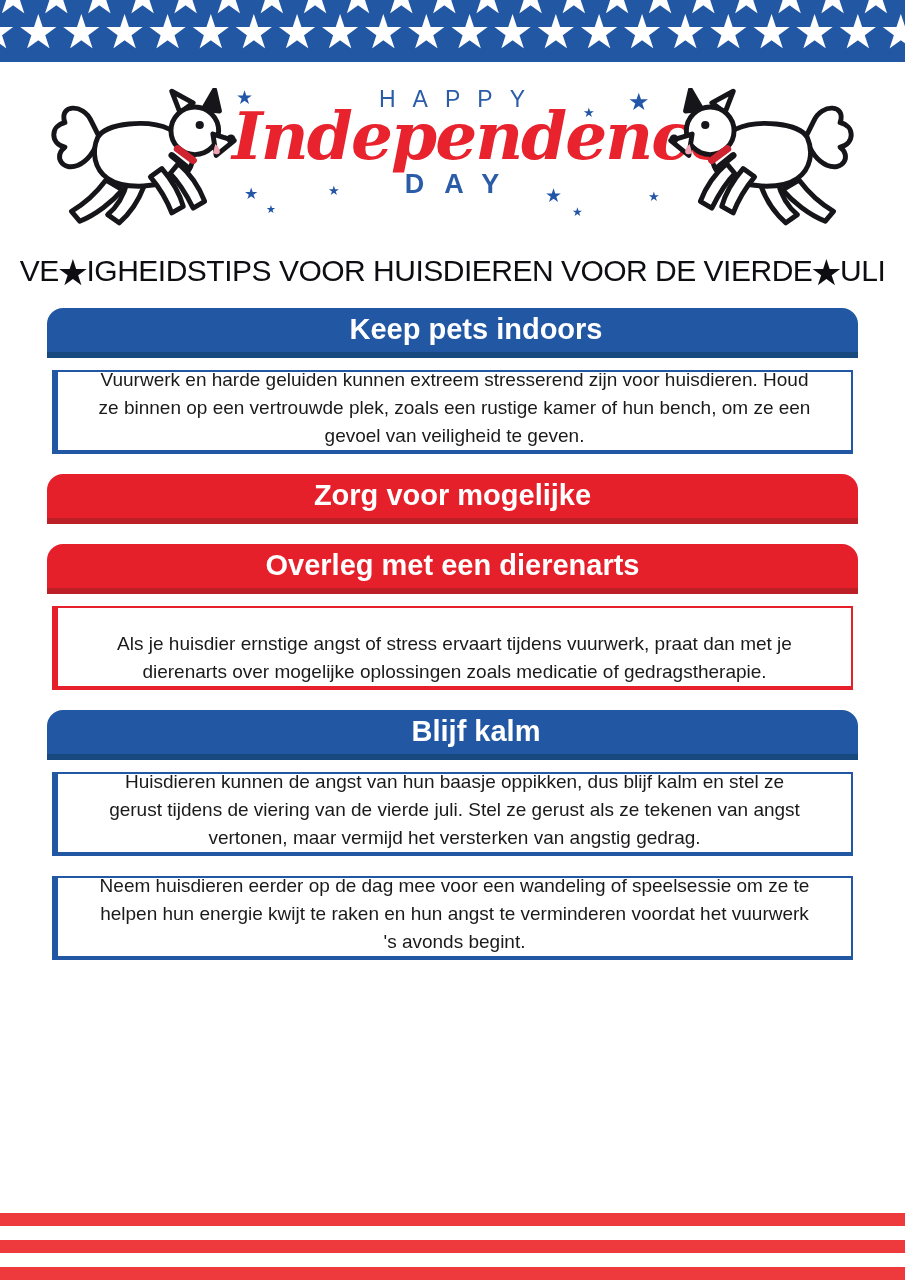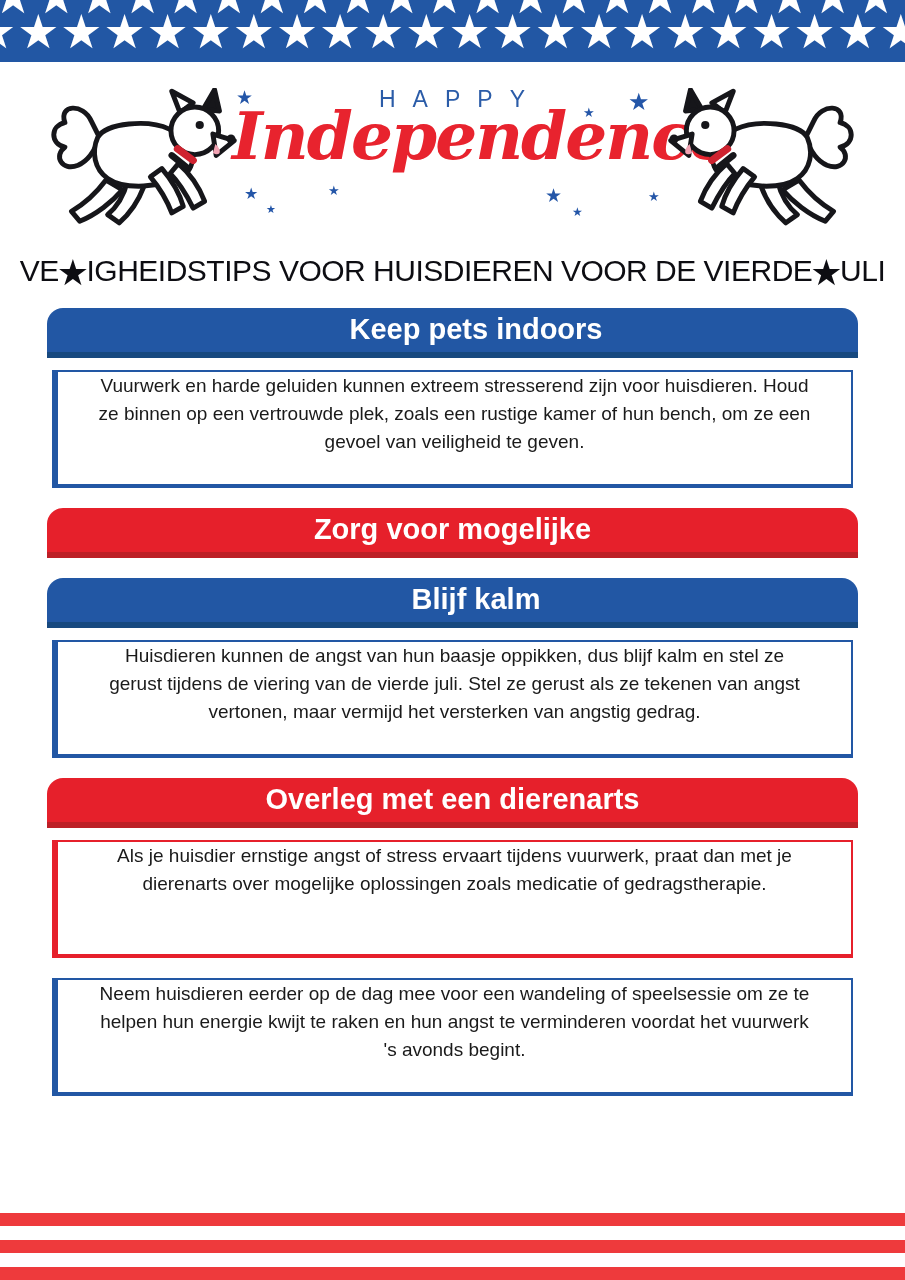--- a/index.html
+++ b/index.html
@@ -61,22 +61,22 @@
   
   .sections{position:absolute;top:308px;left:47px;width:811px;}
   .tip{margin-bottom:20px;}
   .tip-header{
     height:50px;border-radius:16px 16px 0 0;text-align:center;
     color:#ffffff;font-weight:700;font-size:29px;line-height:42px;
   }
   .tip.blue .tip-header{background:var(--blue);border-bottom:6px solid var(--blue_dark);padding-left:47px;}
   .tip.red  .tip-header{background:var(--red); border-bottom:6px solid var(--red_dark);}
   .tip-body{
-    margin:12px 5px 0 5px;height:118px;background:#ffffff;
-    display:flex;align-items:flex-start;justify-content:center;
+    margin:12px 5px 0 5px;height:84px;background:#ffffff;
+    display:flex;align-items:flex-end;justify-content:center;
     padding:0 38px;
   }
   .tip.blue .tip-body{border:2px solid var(--blue);border-left-width:6px;border-bottom-width:4px;}
   .tip.red  .tip-body{border:2px solid var(--red); border-left-width:6px;border-bottom-width:4px;}
   .tip-body p{
     margin:0;text-align:center;color:var(--text);
     font-size:19px;line-height:28px;
   }
   
   .banner-bottom{position:absolute;left:0;bottom:0;width:905px;height:67px;}
@@ -114,20 +114,21 @@
         <circle cx="222" cy="62" r="5.5" fill="#16161a" stroke="none"></circle>
         <path d="M157 74 L176 88" stroke="#cf2330" stroke-width="9"></path>
         <path d="M150 82 L170 98" stroke="#16161a" stroke-width="8"></path>
       </g>
     </svg>
   </div>
 
   <div class="ha-center">
     <div class="ha-happy">HAPPY</div>
     <div class="ha-script">Independence</div>
+    <div class="ha-day">DAY</div>
   </div>
 
   <span class="deco-star" style="left:236px;top:8px;font-size:19px;">★</span>
   <span class="deco-star" style="left:244px;top:106px;font-size:16px;">★</span>
   <span class="deco-star" style="left:266px;top:124px;font-size:11px;">★</span>
   <span class="deco-star" style="left:328px;top:104px;font-size:13px;">★</span>
   <span class="deco-star" style="left:583px;top:26px;font-size:13px;">★</span>
   <span class="deco-star" style="left:628px;top:10px;font-size:24px;">★</span>
   <span class="deco-star" style="left:545px;top:106px;font-size:19px;">★</span>
   <span class="deco-star" style="left:572px;top:126px;font-size:12px;">★</span>
@@ -170,35 +171,35 @@
       <p>Vuurwerk en harde geluiden kunnen extreem stresserend zijn voor huisdieren. Houd ze binnen op een vertrouwde plek, zoals een rustige kamer of hun bench, om ze een gevoel van veiligheid te geven.</p>
     </div>
   </section>
 
   <section class="tip red">
     <div class="tip-header">
       <span>Zorg voor mogelijke</span>
     </div>
   </section>
 
+  <section class="tip red">
+    <div class="tip-header">
+      <span>Overleg met een dierenarts</span>
+    </div>
+    <div class="tip-body">
+      <p>Als je huisdier ernstige angst of stress ervaart tijdens vuurwerk, praat dan met je dierenarts over mogelijke oplossingen zoals medicatie of gedragstherapie.</p>
+    </div>
+  </section>
+
   <section class="tip blue">
     <div class="tip-header">
       <span>Blijf kalm</span>
     </div>
     <div class="tip-body">
       <p>Huisdieren kunnen de angst van hun baasje oppikken, dus blijf kalm en stel ze gerust tijdens de viering van de vierde juli. Stel ze gerust als ze tekenen van angst vertonen, maar vermijd het versterken van angstig gedrag.</p>
-    </div>
-  </section>
-
-  <section class="tip red">
-    <div class="tip-header">
-      <span>Overleg met een dierenarts</span>
-    </div>
-    <div class="tip-body">
-      <p>Als je huisdier ernstige angst of stress ervaart tijdens vuurwerk, praat dan met je dierenarts over mogelijke oplossingen zoals medicatie of gedragstherapie.</p>
     </div>
   </section>
 
   <section class="tip blue">
     <div class="tip-body">
       <p>Neem huisdieren eerder op de dag mee voor een wandeling of speelsessie om ze te helpen hun energie kwijt te raken en hun angst te verminderen voordat het vuurwerk 's avonds begint.</p>
     </div>
   </section>
 
 </div>

